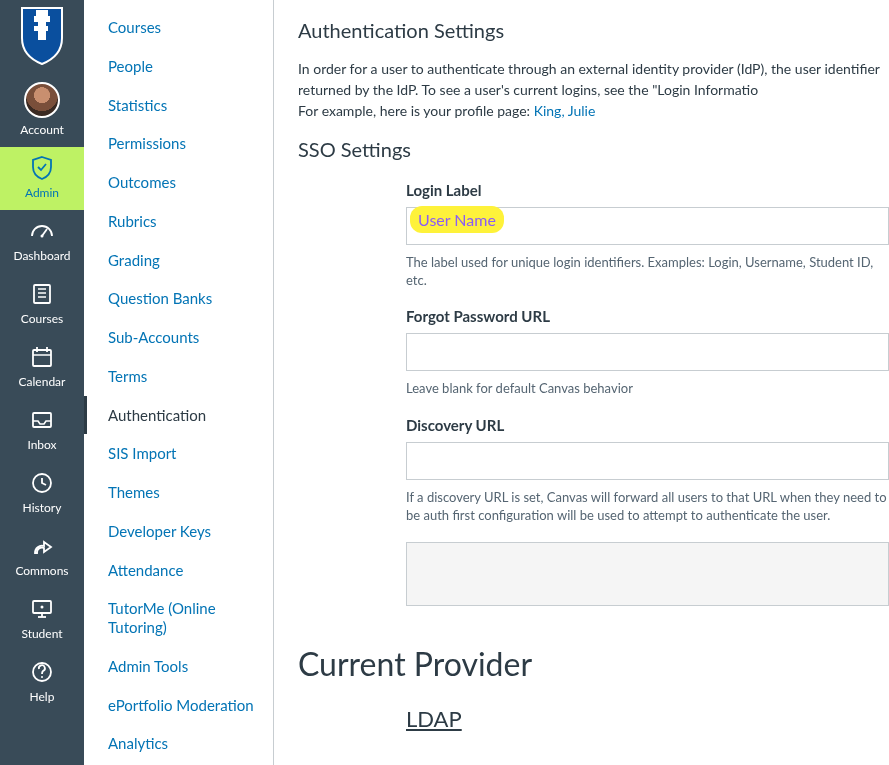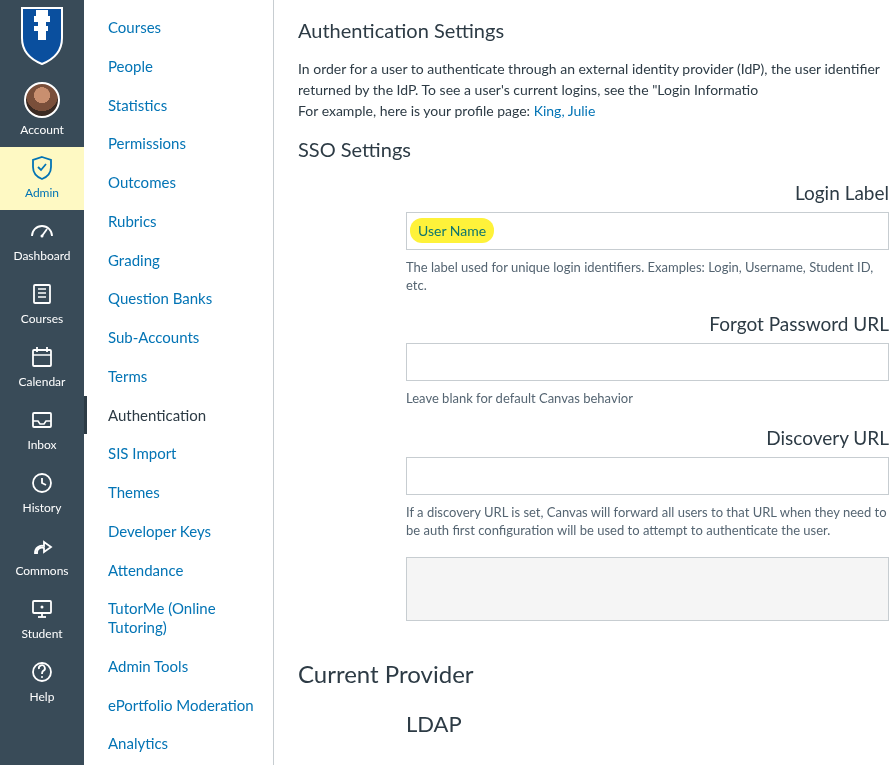--- a/index.html
+++ b/index.html
@@ -34,21 +34,21 @@
     padding: 8px 0 10px;
     display: flex;
     flex-direction: column;
     align-items: center;
     gap: 4px;
     cursor: pointer;
     color: #fff;
     font-size: 12px;
   }
   .global-nav .nav-item.active {
-    background: #fef9c3;
+    background: #bef264;
     color: #0374B5;
   }
   .global-nav .nav-item .nav-icon {
     width: 26px; height: 26px;
     display: flex; align-items: center; justify-content: center;
   }
   .avatar {
     width: 36px; height: 36px; border-radius: 50%;
     background: radial-gradient(circle at 50% 35%, #c98f6f 0 30%, #7a4f3a 31% 60%, #3a2a22 61% 100%);
     border: 2px solid #fff;
@@ -82,55 +82,55 @@
     padding: 18px 0 20px 24px;
     overflow: hidden;
   }
   h1.page-title { font-size: 20px; font-weight: 400; margin-bottom: 16px; }
   .intro { font-size: 14px; line-height: 1.5; margin-bottom: 16px; }
   .intro a { color: #0374B5; text-decoration: none; cursor: pointer; }
   h2.section { font-size: 20px; font-weight: 400; margin: 6px 0 20px; }
 
   .form-block { margin-left: 108px; }
   .field { margin-bottom: 18px; }
-  .field-label { font-weight: 400; font-size: 19px; margin-bottom: 8px; display: block; text-align: right; }
+  .field-label { font-weight: 700; font-size: 15px; margin-bottom: 8px; display: block; }
   .field input {
     width: 100%;
     height: 38px;
     border: 1px solid #C7CDD1;
     padding: 6px 10px;
     font-size: 15px;
     font-family: inherit;
   }
   .field .highlighted-input {
     position: relative;
     display: block;
   }
   .field .highlight-mark {
     position: absolute;
-    left: 6px; top: 8px;
+    left: 6px; top: 1px;
     padding: 2px 6px;
     background: #fef23a;
     border-radius: 10px;
     pointer-events: none;
-    font-size: 14px;
-    color: #0f766e;
+    font-size: 16px;
+    color: #8b5cf6;
     box-shadow: 0 0 0 2px #fef23a;
   }
   .help-text { font-size: 13px; color: #556572; margin-top: 8px; line-height: 1.4; }
 
   .big-placeholder {
     margin-top: 14px;
     height: 64px;
     background: #F5F5F5;
     border: 1px solid #C7CDD1;
   }
 
-  h2.provider-h { font-size: 24px; font-weight: 400; margin: 38px 0 22px; }
-  h3.provider-name { margin-left: 108px; font-size: 22px; font-weight: 400; }
+  h2.provider-h { font-size: 32px; font-weight: 400; margin: 38px 0 22px; }
+  h3.provider-name { margin-left: 108px; font-size: 22px; font-weight: 400; text-decoration: underline; }
 
   svg { display: block; }
 </style>
 </head>
 <body>
 
 <div class="app">
 
   <nav class="global-nav">
     <div class="logo-block">

